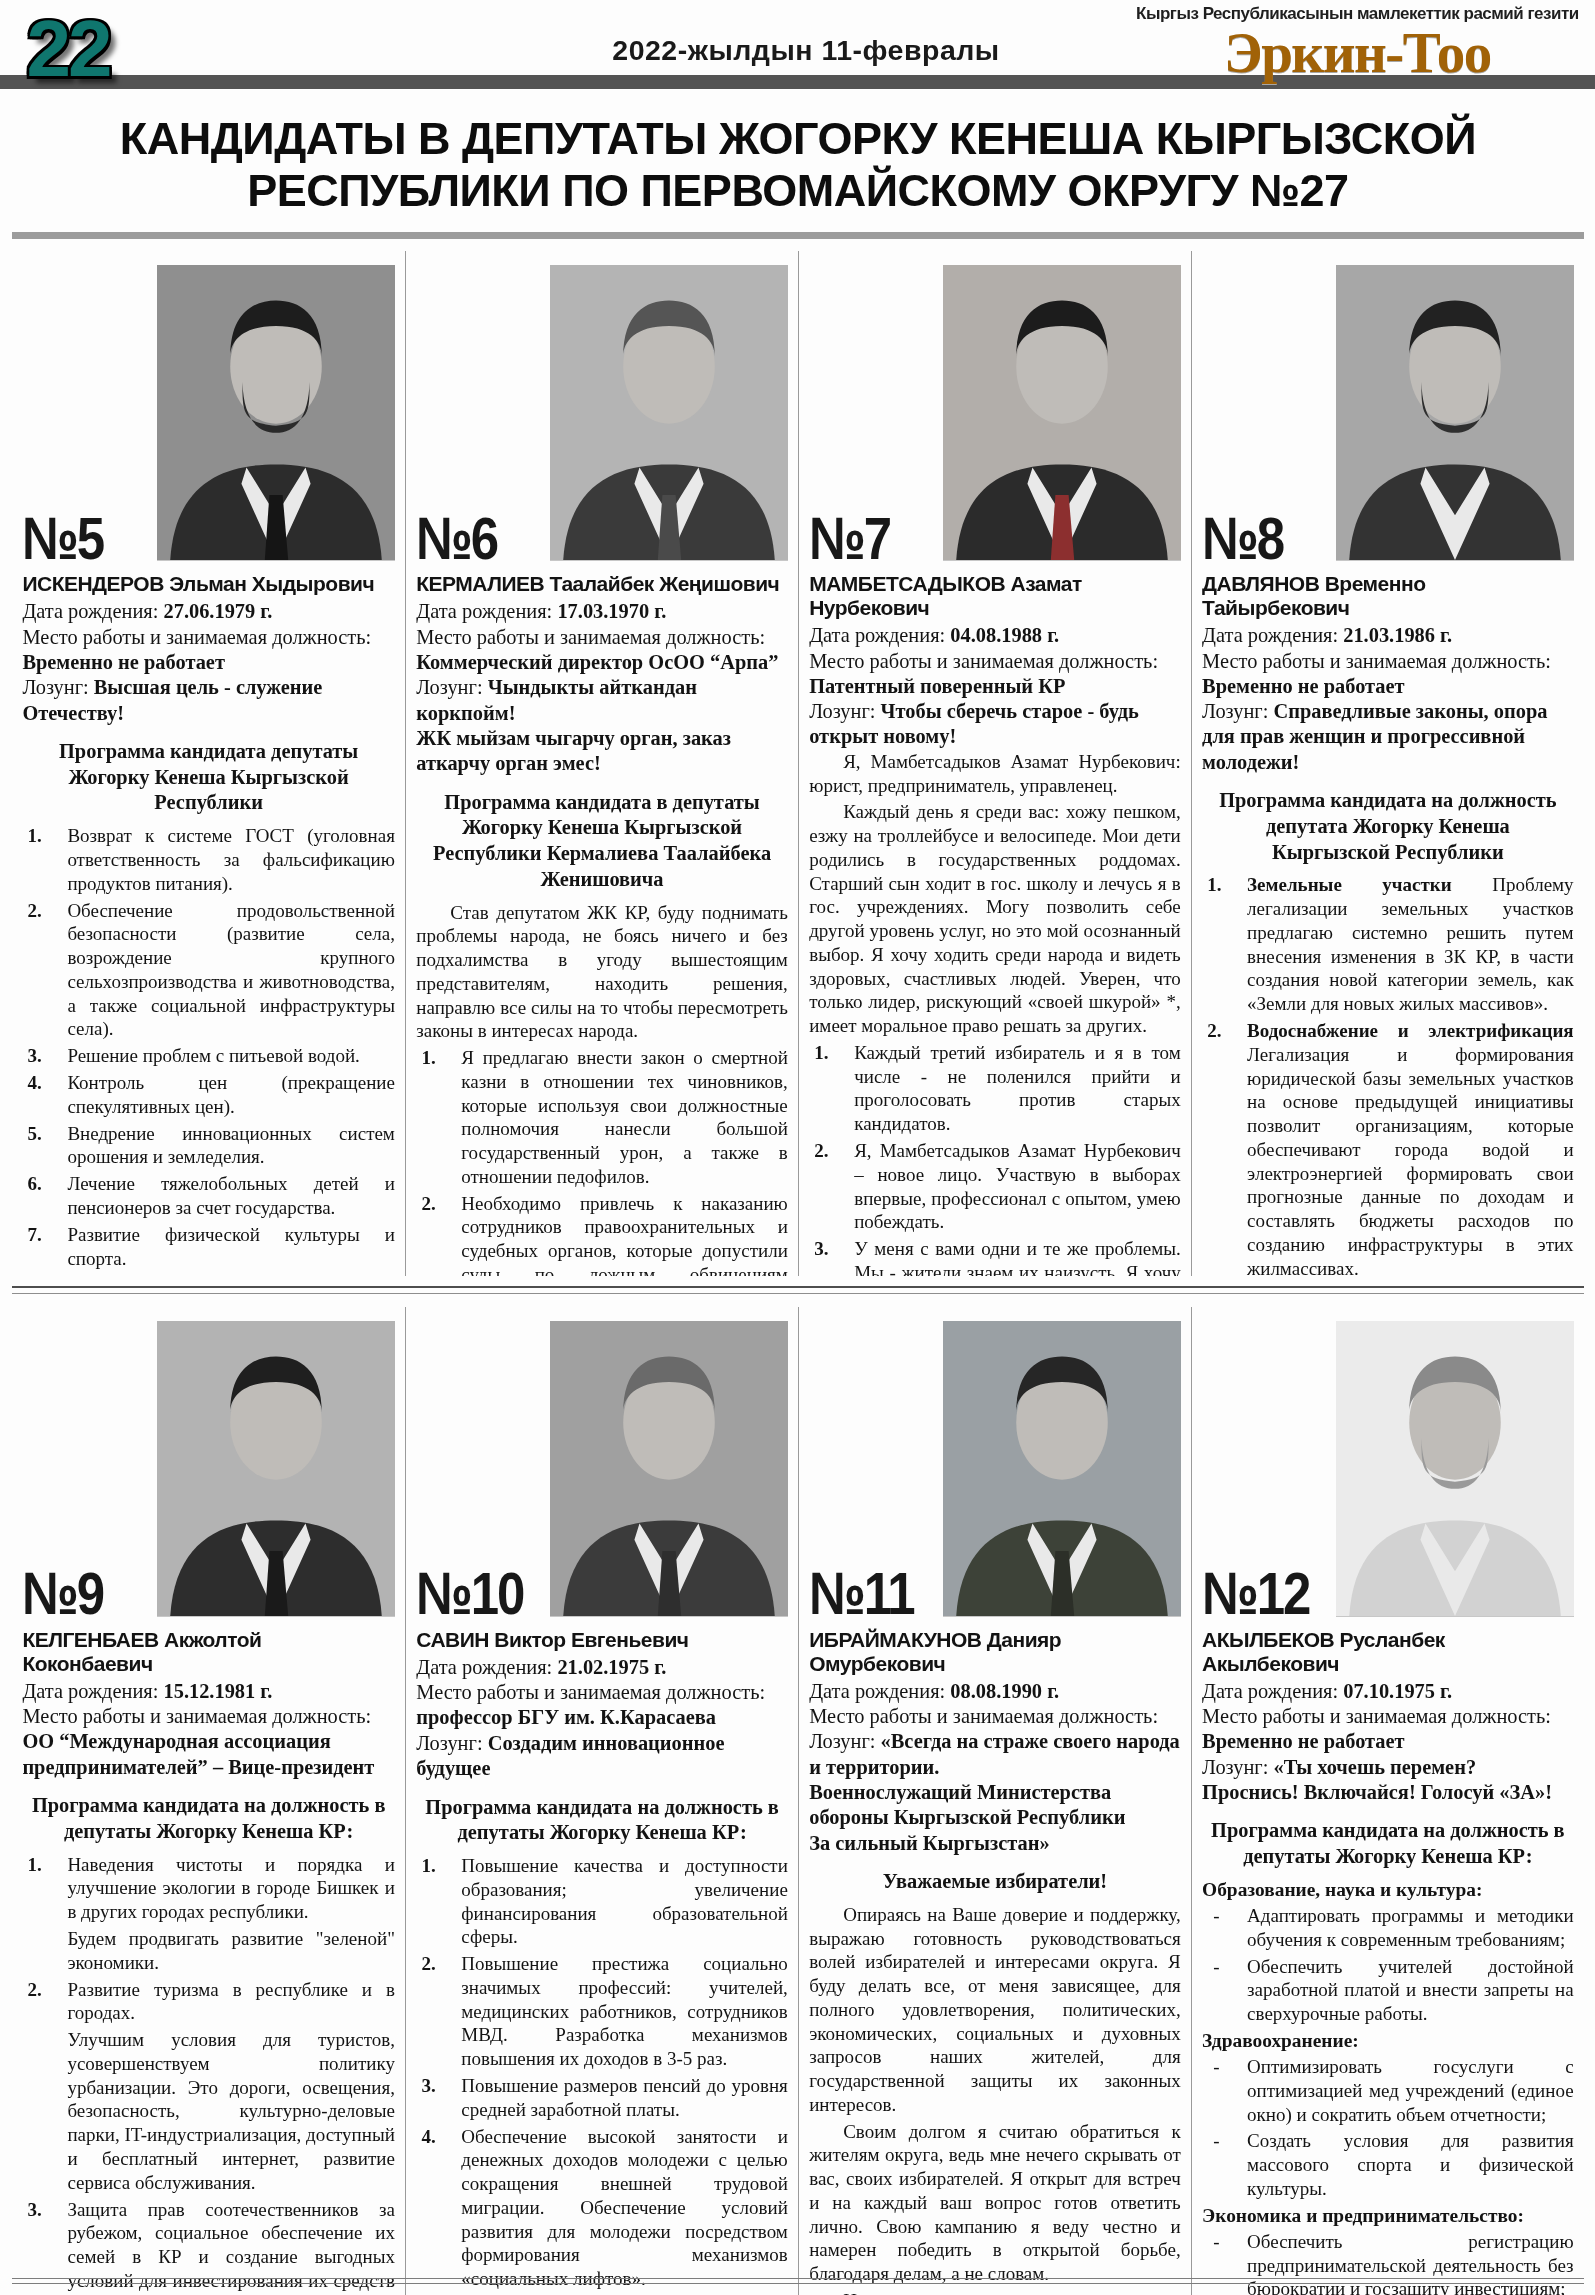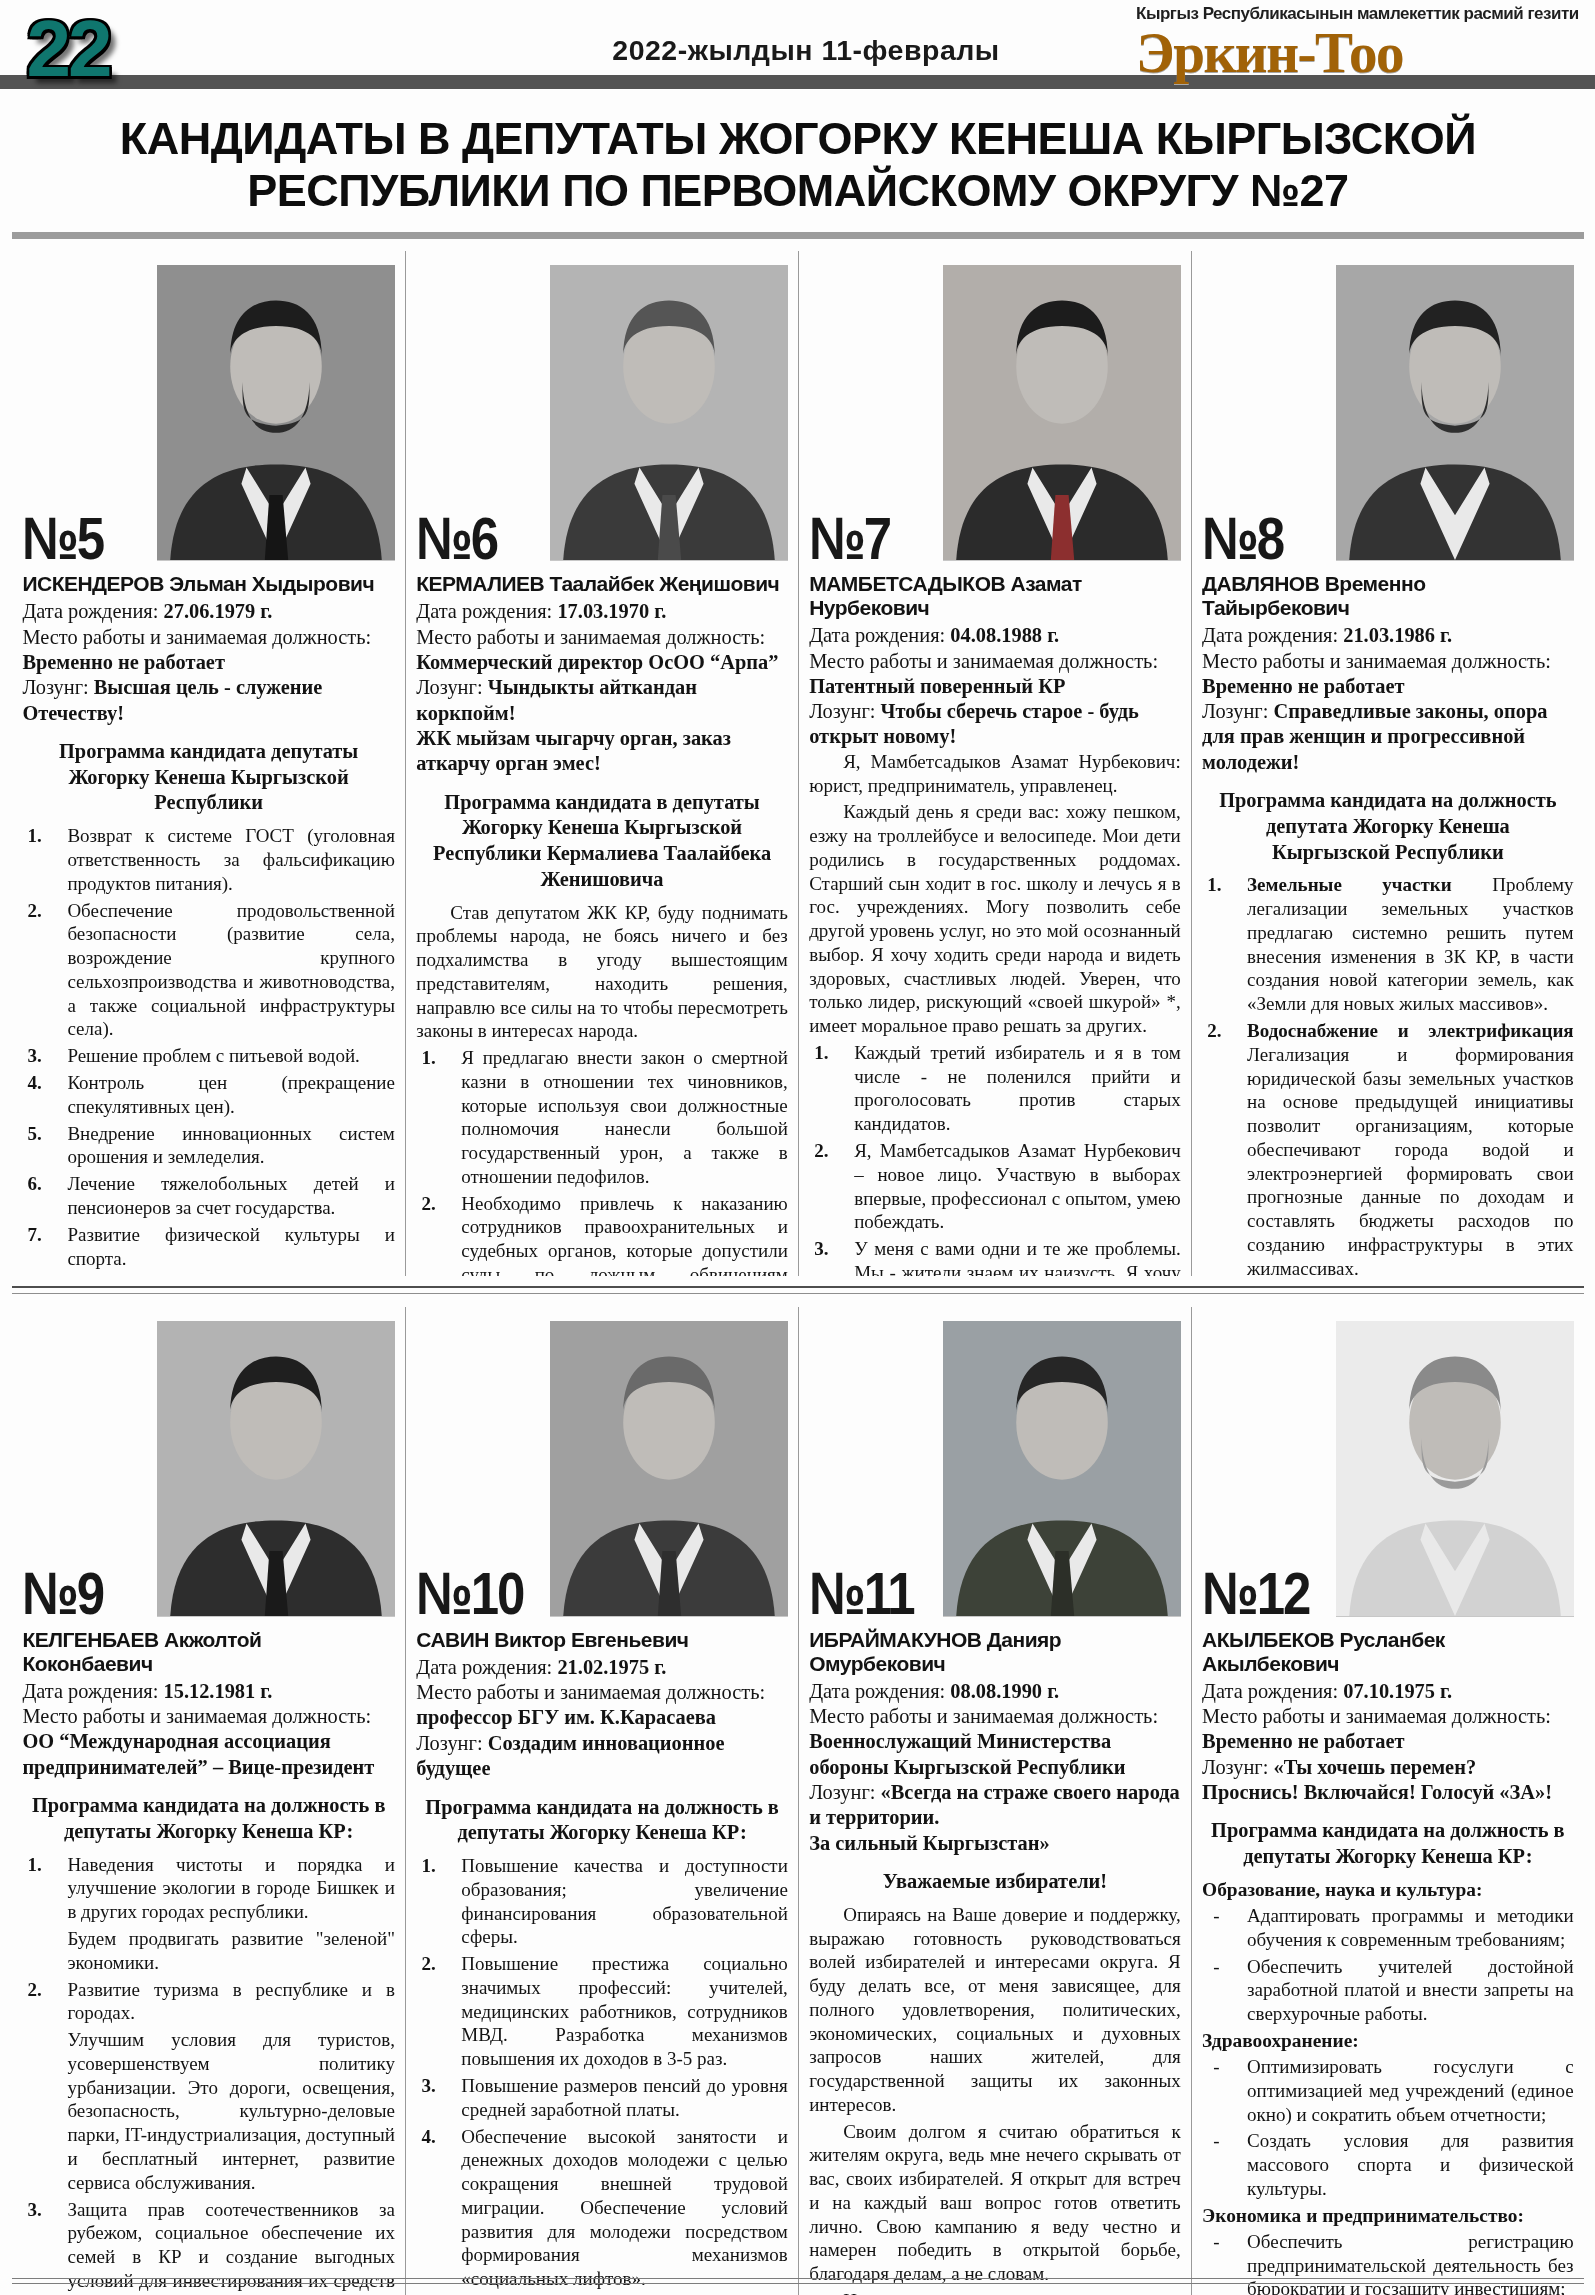--- a/index.html
+++ b/index.html
@@ -14,21 +14,21 @@
   .page-num{
     position:absolute;left:26.5px;top:9.2px;line-height:1;z-index:2;
     font-family:"Liberation Sans","DejaVu Sans",sans-serif;font-weight:800;font-size:80px;letter-spacing:-3.1px;
     color:#0f766e;
     text-shadow:-2.5px -2.5px 0 #000,2.5px -2.5px 0 #000,-2.5px 2.5px 0 #000,2.5px 2.5px 0 #000,-2.5px 0 0 #000,2.5px 0 0 #000,0 -2.5px 0 #000,0 2.5px 0 #000,7.1px 7.1px 5.1px rgba(0,0,0,.55);
   }
   .date{
     position:absolute;left:0;right:0;top:34px;text-align:center;
     font-family:"Liberation Sans","DejaVu Sans",sans-serif;font-weight:700;font-size:28.5px;letter-spacing:0.5px;color:#1a1a1a;margin-left:16px;
   }
-  .mast-right{position:absolute;right:17.3px;top:4.1px;z-index:2}
+  .mast-right{position:absolute;right:17.3px;top:4.1px;text-align:center;z-index:2}
   .tagline{font-family:"Liberation Sans","DejaVu Sans",sans-serif;font-weight:700;font-size:17px;color:#1f1f1f;letter-spacing:-0.5px}
   .logo{
     font-family:Liberation Serif, serif;font-weight:800;font-size:57px;line-height:1.02;
     color:#a16207;letter-spacing:-1.5px;text-shadow:0 1px 0 #a7a7a7;
   }
   
   .title{
     margin:13.2px 20.4px 0;text-align:center;
     font-family:"Liberation Sans","DejaVu Sans",sans-serif;font-weight:800;
     font-size:45px;line-height:1.16;letter-spacing:-0.5px;color:#0d0d0d;
@@ -259,22 +259,22 @@
 
     <path d="M26 580 C36 430 128 392 234 392 C340 392 432 430 442 580 Z" fill="#3d4238"></path>
     <path d="M176 398 L234 492 L292 398 L302 430 L234 580 L166 430 Z" fill="#e9e9e9"></path>
     <path d="M221 452 L247 452 L258 580 L212 580 Z" fill="#2c2f28"></path>
   </svg>
         </div>
       </div>
       <h3 class="name">ИБРАЙМАКУНОВ Данияр Омурбекович</h3>
       <p class="info"><span>Дата рождения: </span><b>08.08.1990 г.</b></p>
       <p class="info">Место работы и занимаемая должность:</p>
+      <p class="info"><span>Лозунг: </span><b>«Всегда на страже своего народа и территории.</b></p>
       <p class="info"><b>Военнослужащий Министерства обороны Кыргызской Республики</b></p>
-      <p class="info"><span>Лозунг: </span><b>«Всегда на страже своего народа и территории.</b></p>
       <p class="info"><b>За сильный Кыргызстан»</b></p>
       <div class="prog-heading">Уважаемые избиратели!</div>
       <p class="para">Опираясь на Ваше доверие и поддержку, выражаю готовность руководствоваться волей избирателей и интересами округа. Я буду делать все, от меня зависящее, для полного удовлетворения, политических, экономических, социальных и духовных запросов наших жителей, для государственной защиты их законных интересов.</p>
       <p class="para">Своим долгом я считаю обратиться к жителям округа, ведь мне нечего скрывать от вас, своих избирателей. Я открыт для встреч и на каждый ваш вопрос готов ответить лично. Свою кампанию я веду честно и намерен победить в открытой борьбе, благодаря делам, а не словам.</p>
       <p class="para">Наши первоочередные цели и задачи, которые мы с Вами должны добиться общими усилиями:</p>
     </article>
     <article class="cell">
       <div class="photo-wrap">
         <div class="num">№12</div>
         <div class="photo">

